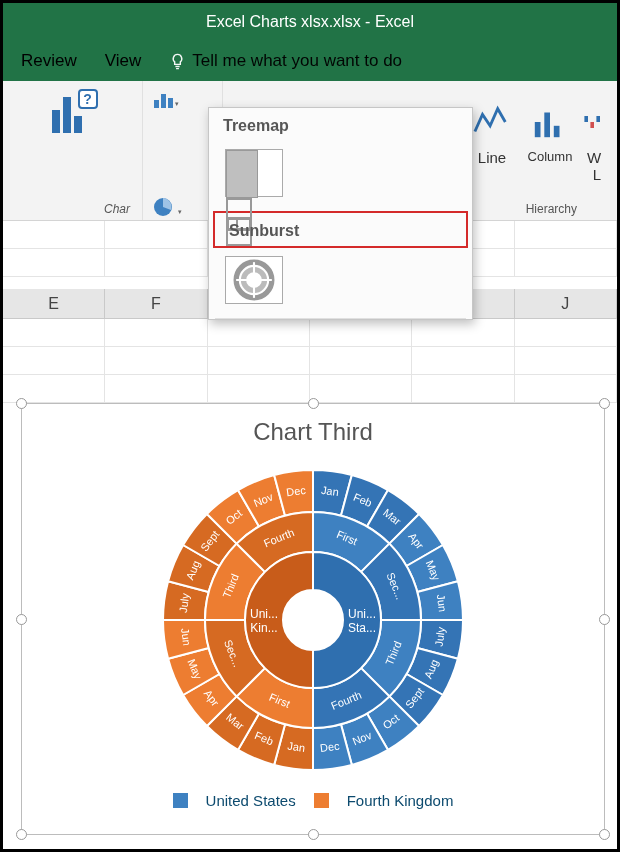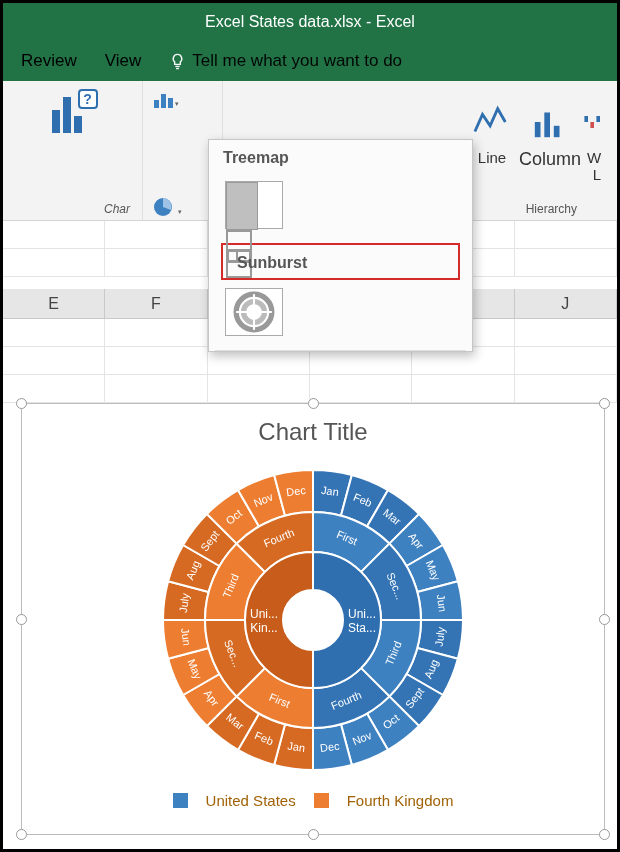--- a/index.html
+++ b/index.html
@@ -16,21 +16,21 @@
     .recommended-btn { display: flex; flex-direction: column; align-items: center; padding: 6px 10px; cursor: pointer; }
     .recommended-btn .big-icon { position: relative; width: 42px; height: 42px; }
     .big-bars { display: flex; align-items: flex-end; gap: 3px; height: 100%; }
     .big-bars .bar { background: #2f6faf; width: 8px; }
     .big-q { position: absolute; right: -4px; top: -2px; background: #fff; border: 2px solid #2f6faf; color: #2f6faf; border-radius: 4px; width: 20px; height: 20px; font-size: 14px; font-weight: bold; display: flex; align-items: center; justify-content: center; }
     .group-label { font-size: 12px; color: #555; text-align: center; padding: 2px 0; }
     .sparkline { display: flex; flex-direction: column; align-items: center; width: 58px; padding-top: 14px; text-align: right; }
     .sparkline .sk-icon { width: 38px; height: 38px; margin-bottom: 8px; }
     .dropdown-panel { position: absolute; top: 88px; left: 205px; width: 265px; background: #fbfbfb; border: 1px solid #c6c6c6; box-shadow: 2px 4px 10px rgba(0,0,0,0.25); z-index: 30; }
     .dd-header { font-weight: 600; color: #565656; padding: 9px 14px 6px; font-size: 16px; }
-    .dd-sunburst-hdr { border: 2px solid #d42a2a; margin: 0 12px; }
+    .dd-sunburst-hdr { border: 2px solid #d42a2a; margin: 0 4px; }
     .dd-thumbrow { padding: 8px 16px 14px; }
     .treemap-thumb, .sunburst-thumb { width: 58px; height: 48px; border: 1px solid #aaa; display: inline-block; cursor: pointer; background:#fff;}
     .treemap-thumb { display: flex; flex-wrap: wrap; }
     .treemap-thumb div { border: 1px solid #999; }
     .tm-a { width: 32px; height: 48px; background: #bfbfbf; }
     .tm-right { width: 26px; height: 48px; display:flex; flex-direction:column;}
     .tm-b { height: 20px; }
     .tm-c { height: 12px; display:flex;}
     .tm-c1{width:10px;border:1px solid #999;} .tm-c2{width:16px;border:1px solid #999;}
     .tm-d { height: 16px; display:flex;}
@@ -38,35 +38,35 @@
     .sunburst-thumb svg { width: 42px; height: 42px; }
     .dd-sep { border-top: 1px solid #e0e0e0; margin: 0 6px; }
     .dd-more { display: flex; align-items: center; gap: 10px; padding: 10px 14px; color: #333; cursor: pointer; }
     .dd-more .charts-icon { width: 22px; height: 22px; border: 1px solid #888; display: flex; flex-wrap: wrap; }
     .dd-more .charts-icon span { width: 50%; height: 50%; border: 1px solid #aaa; }
     .chart-canvas { position: absolute; left:18px; top: 400px; width: 584px; height: 432px; border: 1px solid #bcbcbc; background: #fff; }
     .handle { width: 11px; height: 11px; background: #fff; border: 1px solid #999; border-radius: 50%; position: absolute; }
     .chart-title { text-align: center; font-size: 24px; color: #555; padding: 14px 0 4px; font-weight: 400;}
     .chart-body { display: flex; align-items: center; justify-content: center; }
     .chart-body svg { width: 340px; height: 340px; }
-    .legend-row { display: flex; align-items: center; justify-content: center; gap: 18px; font-size: 15px; color: #a16207; padding: 2px 0 10px;}
+    .legend-row { display: flex; align-items: center; justify-content: center; gap: 18px; font-size: 15px; color: #0c4a6e; padding: 2px 0 10px;}
     .legend-sq { width: 15px; height: 15px; }
     .wedge-label { font-size: 11px; fill: #fff; text-anchor: middle; }
     .inner-label { font-size: 12px; fill: #fff; text-anchor: middle; }
     .col-letter-row { position:absolute; top:232px; left:0; right:0; height:30px; display:flex; background:#e6e6e6;}
     .col-letter-row div{flex:1;border-right:1px solid #c9c9c9;border-bottom:1px solid #c9c9c9;display:flex;align-items:center;justify-content:center;font-size:16px;color:#444;}
     .sheet-gridlines { position:absolute; top:262px; left:0; right:0; bottom:0; }
     .sheet-gridlines .srow { height:28px; border-bottom:1px solid #e4e4e4; display:flex;}
     .sheet-gridlines .scell{flex:1;border-right:1px solid #e4e4e4;}
   </style>
 </head>
 <body>
 
 <div class="titlebar">
-  <span>Excel States data.xlsx - Excel</span>
+  <span>Excel Charts xlsx.xlsx - Excel</span>
 </div>
 
 <div class="menubar">
   <span class="menubar-item">Review</span>
   <span class="menubar-item">View</span>
   <span class="tellme">
     <svg viewBox="0 0 24 24">
         <path fill="none" stroke="#fff" stroke-width="2" d="M12 2a6 6 0 00-4 10.5V16h8v-3.5A6 6 0 0012 2zM9 19h6M10 22h4"></path>
       </svg>
     <span>Tell me what you want to do</span>
@@ -111,21 +111,21 @@
             <polyline points="2,30 10,12 18,24 26,6 34,20" fill="none" stroke="#2f6faf" stroke-width="3"></polyline>
           </svg>
       <span style="font-size:15px;color:#333;">Line</span>
     </div>
     <div class="sparkline">
       <svg class="sk-icon" viewBox="0 0 40 40">
             <rect x="4" y="20" width="6" height="16" fill="#2f6faf"></rect>
             <rect x="14" y="10" width="6" height="26" fill="#2f6faf"></rect>
             <rect x="24" y="24" width="6" height="12" fill="#2f6faf"></rect>
           </svg>
-      <span style="font-size:18px;color:#333;">Column</span>
+      <span style="font-size:13px;color:#333;">Column</span>
     </div>
     <div class="sparkline" style="width:30px;">
       <svg class="sk-icon" viewBox="0 0 40 40" style="width:24px;">
             <rect x="4" y="10" width="6" height="10" fill="#2f6faf"></rect>
             <rect x="14" y="20" width="6" height="10" fill="#d05050"></rect>
             <rect x="24" y="10" width="6" height="10" fill="#2f6faf"></rect>
           </svg>
       <span style="font-size:15px;color:#333;"><span>W</span><br><span>L</span></span>
     </div>
     </div>
@@ -182,21 +182,21 @@
   <div class="srow">
       <div class="scell"></div>
       <div class="scell"></div>
       <div class="scell"></div>
       <div class="scell"></div>
       <div class="scell"></div>
       <div class="scell"></div>
     </div>
 </div>
 
-<div class="dropdown-panel" style="top:136px;">
+<div class="dropdown-panel" style="top:104px;">
   <div class="dd-header">Treemap</div>
   <div class="dd-thumbrow">
     <div class="treemap-thumb" style="display:flex;">
       <div class="tm-a"></div>
       <div class="tm-right">
         <div class="tm-b" style="border:1px solid #999;"></div>
         <div class="tm-c">
             <div class="tm-c1"></div>
             <div class="tm-c2"></div>
           </div>
@@ -221,21 +221,21 @@
 <div class="chart-canvas">
   <div class="handle" style="top:-6px;left:-6px;"></div>
   <div class="handle" style="top:-6px;left:calc(50% - 5px);"></div>
   <div class="handle" style="top:-6px;right:-6px;"></div>
   <div class="handle" style="top:calc(50% - 5px);left:-6px;"></div>
   <div class="handle" style="top:calc(50% - 5px);right:-6px;"></div>
   <div class="handle" style="bottom:-6px;left:-6px;"></div>
   <div class="handle" style="bottom:-6px;left:calc(50% - 5px);"></div>
   <div class="handle" style="bottom:-6px;right:-6px;"></div>
 
-  <div class="chart-title">Chart Title</div>
+  <div class="chart-title">Chart Third</div>
   <div class="chart-body">
     <svg viewBox="-170 -170 340 340" id="sunburst-svg">
         <path d="M6.6130927153957075e-15,-108 A108,108 0 0 1 27.95245687107224,-104.31998923921938 L38.82285676537811,-144.88887394336024 A150,150 0 0 0 9.184850993605149e-15,-150 Z" fill="#3474b5" stroke="#fff" stroke-width="2"></path>
         <text x="16.837878796386672" y="-127.89638711722154" transform="rotate(7.500000000000014 16.837878796386672 -127.89638711722154)" class="wedge-label" dominant-baseline="middle">Jan</text>
         <path d="M27.95245687107224,-104.31998923921938 A108,108 0 0 1 53.999999999999986,-93.53074360871938 L74.99999999999999,-129.9038105676658 A150,150 0 0 0 38.82285676537811,-144.88887394336024 Z" fill="#3474b5" stroke="#fff" stroke-width="2"></path>
         <text x="49.36616277509659" y="-119.180459693956" transform="rotate(22.5 49.36616277509659 -119.180459693956)" class="wedge-label" dominant-baseline="middle">Feb</text>
         <path d="M53.999999999999986,-93.53074360871938 A108,108 0 0 1 76.36753236814711,-76.36753236814715 L106.0660171779821,-106.06601717798215 A150,150 0 0 0 74.99999999999999,-129.9038105676658 Z" fill="#3474b5" stroke="#fff" stroke-width="2"></path>
         <text x="78.53022434212495" y="-102.34258089756935" transform="rotate(37.499999999999986 78.53022434212495 -102.34258089756935)" class="wedge-label" dominant-baseline="middle">Mar</text>
         <path d="M4.1637991171010006e-15,-68 A68,68 0 0 1 48.08326112068522,-48.08326112068524 L76.36753236814711,-76.36753236814715 A108,108 0 0 0 6.6130927153957075e-15,-108 Z" fill="#3e81c1" stroke="#fff" stroke-width="2"></path>
         <text x="33.67614204812791" y="-81.30139886099323" transform="rotate(22.5 33.67614204812791 -81.30139886099323)" class="wedge-label" dominant-baseline="middle">First</text>

